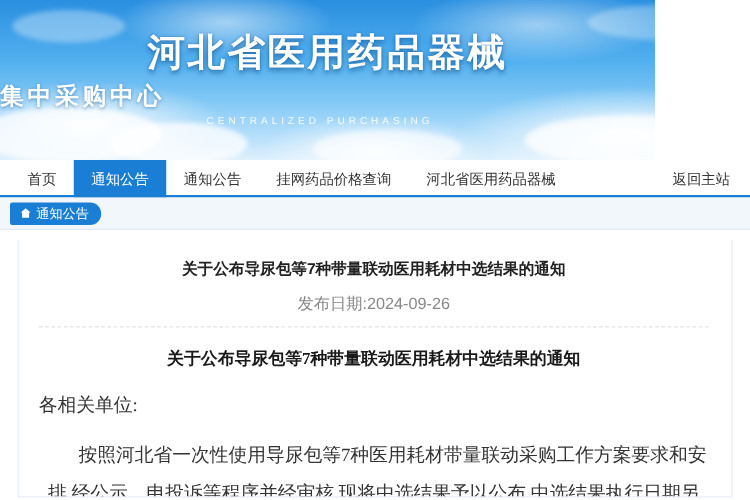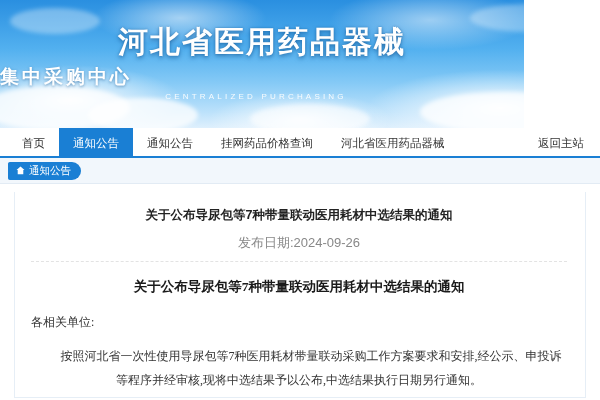--- a/index.html
+++ b/index.html
@@ -152,21 +152,21 @@
   }
   .body-title {
     text-align: center;
     font-size: 13.5px;
     font-weight: bold;
     color: #1a1a1a;
     margin-top: 16px;
     font-family: "Liberation Serif", serif;
   }
   .body-p {
-    font-size: 12px;
+    font-size: 15px;
     color: #333333;
     line-height: 2.0;
     margin-top: 14px;
     font-family: "Liberation Serif", serif;
   }
   .indent { text-indent: 2em; text-align: center; }
   .body-p.tight { margin-top: 10px; }
 </style>
 </head>
 <body>

